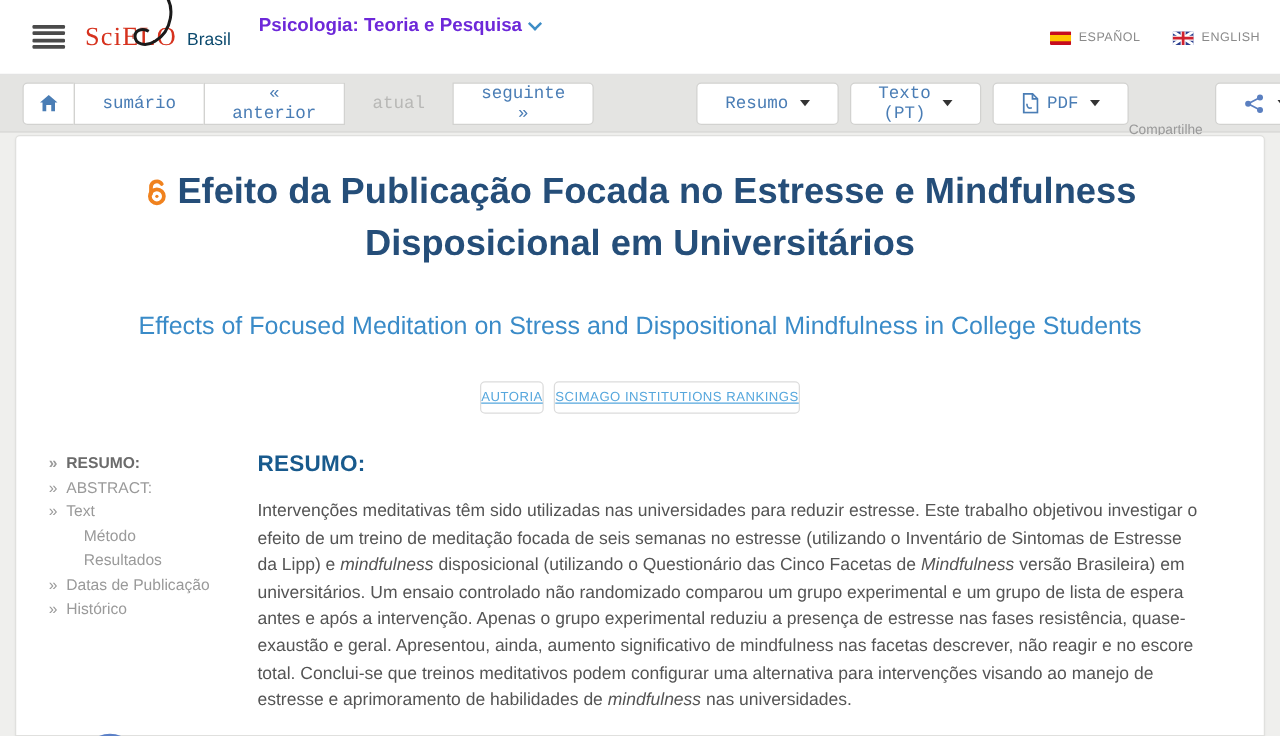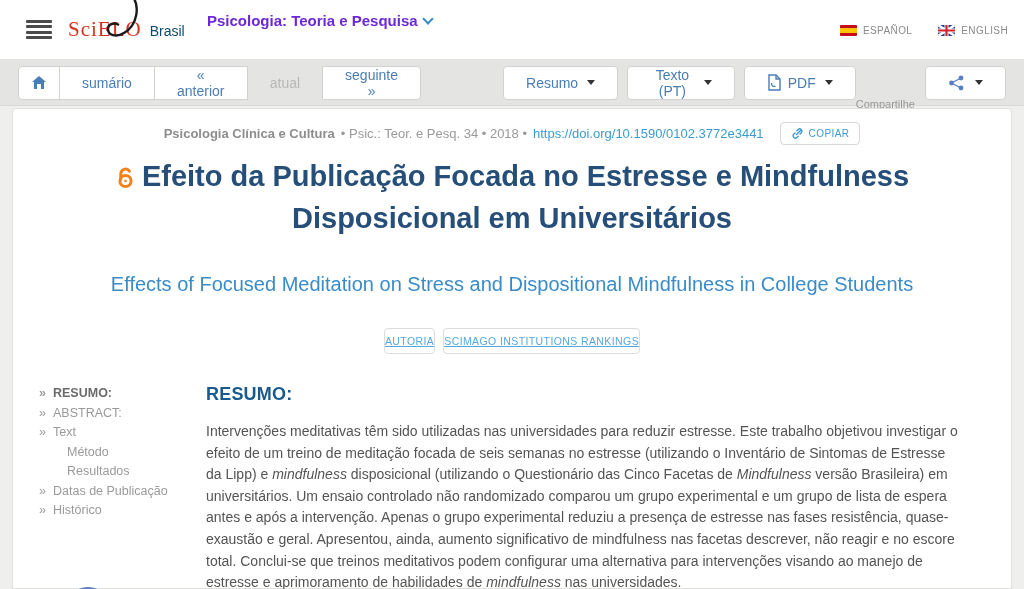--- a/index.html
+++ b/index.html
@@ -14,21 +14,21 @@
   .logo-swoosh { position:absolute; left:34px; top:-22px; pointer-events:none; }
   .logo-brasil { font-size:14px; color:#0c4a6e; margin-left:8px; }
   .journal-dd { position:absolute; left:207px; top:12px; color:#6d28d9; font-size:15px; font-weight:bold; cursor:pointer; display:flex; align-items:center; gap:6px;justify-content:center; }
   .journal-dd .chev { border:solid #3d8dc6; border-width:0 2px 2px 0; padding:3px; transform:rotate(45deg); margin-top:-4px; }
   .header-right { position:absolute; right:16px; top:0; height:60px; display:flex; align-items:center; gap:26px; }
   .lang { display:flex; align-items:center; gap:6px; font-size:10px; color:#8a8a8a; letter-spacing:.4px; cursor:pointer; text-decoration:none; }
   .flag { width:17px; height:11px; display:inline-block; border-radius:1px; overflow:hidden; }
 
   
   .toolbar { height:46px; background:#e4e4e2; border-bottom:1px solid #d8d8d6; display:flex; align-items:center; padding:0 18px; }
-  .tb-btn { height:34px; background:#fff; border:1px solid #d2d2d0; color:#4a7db5; font-size:14px; font-family:Liberation Sans, sans-serif; padding:0 22px; cursor:pointer; display:flex; align-items:center; gap:7px; }
+  .tb-btn { height:34px; background:#fff; border:1px solid #d2d2d0; color:#4a7db5; font-size:14px; font-family:Liberation Mono, monospace; padding:0 22px; cursor:pointer; display:flex; align-items:center; gap:7px; }
   .btn-group { display:flex; }
   .btn-group .tb-btn { margin-left:-1px; border-radius:0; }
   .btn-group .tb-btn:first-child { margin-left:0; border-radius:4px 0 0 4px; }
   .btn-group .tb-btn:last-child { border-radius:0 4px 4px 0; }
   .tb-btn.disabled { background:transparent; border-color:transparent; color:#b8b8b6; cursor:default; }
   .tb-btn.icon-btn { padding:0 12px; }
   .caret { width:0; height:0; border-left:4px solid transparent; border-right:4px solid transparent; border-top:5px solid #333; margin-left:2px; }
   .mid-group { display:flex; gap:9px; margin-left:82px; }
   .mid-group .tb-btn { border-radius:4px; }
   .tb-spacer { flex:1; }
@@ -152,31 +152,20 @@
       <circle cx="13" cy="13" r="2.4" fill="#5a7fc0"></circle>
       <path d="M3.5 8 L13 3 M3.5 8 L13 13" stroke="#5a7fc0" stroke-width="1.4"></path>
     </svg>
     <span class="caret"></span>
   </button>
 </div>
 
 <div class="main-bg">
   <div class="card">
 
-    <div class="breadcrumb">
-      <span class="bc-section">Psicologia Clínica e Cultura</span>
-      <span>• Psic.: Teor. e Pesq. 34 • 2018 •</span>
-      <a class="bc-doi">https://doi.org/10.1590/0102.3772e3441</a>
-      <button class="copy-btn">
-        <svg width="13" height="13" viewBox="0 0 13 13">
-          <path d="M5.5 7.5 L9.5 3.5 M4 6 L2.5 7.5 a2.3 2.3 0 0 0 3.2 3.2 L7.2 9.2 M9 7 L10.5 5.5 A2.3 2.3 0 0 0 7.3 2.3 L5.8 3.8" fill="none" stroke="#3d9ad1" stroke-width="1.4" stroke-linecap="round"></path>
-        </svg>
-        <span>COPIAR</span>
-      </button>
-    </div>
 
     <h1 class="article-title"><span class="oa-icon"><svg width="21" height="23" viewBox="0 0 21 23">
             <circle cx="10.5" cy="15" r="5.6" fill="none" stroke="#f0821e" stroke-width="3"></circle>
             <path d="M5.8 13 V7.8 a4.7 4.7 0 0 1 8.6-2.6" fill="none" stroke="#f0821e" stroke-width="3" stroke-linecap="round"></path>
             <circle cx="10.5" cy="15" r="1.3" fill="#f0821e"></circle>
           </svg></span><span><span>Efeito da Publicação Focada no Estresse e </span><span class="it">Mindfulness</span><span> Disposicional em Universitários</span></span></h1>
 
     <h2 class="article-subtitle">Effects of Focused Meditation on Stress and Dispositional Mindfulness in College Students</h2>
 
     <div class="action-row">

